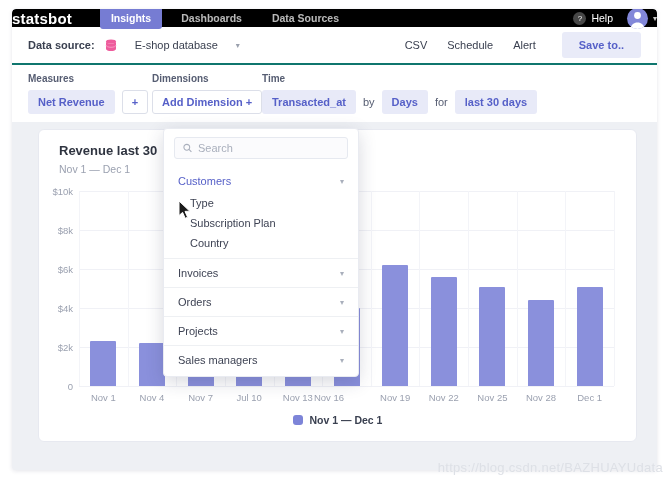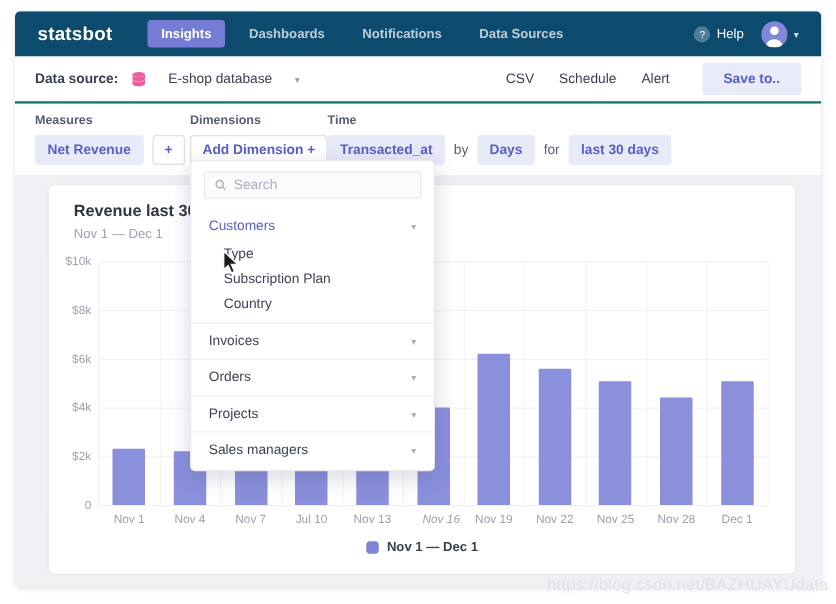--- a/index.html
+++ b/index.html
@@ -3,21 +3,21 @@
 <meta charset="utf-8">
 <style>
   * { margin:0; padding:0; box-sizing:border-box; }
   html,body { width:669px; height:483px; background:#ffffff; font-family:"Liberation Sans", sans-serif; overflow:hidden; }
   .stage { position:relative; width:669px; height:483px; background:#ffffff; }
 
   
   .frame { position:absolute; left:12px; top:9px; width:645px; height:461px; background:#eef0f4; border-radius:4px; box-shadow:0 1px 4px rgba(30,35,70,.12); overflow:hidden; }
 
   
-  .nav { position:relative; height:36px; background:#0c4a6e; display:flex; align-items:center; padding:0 18px; border-radius:4px 4px 0 0; }
+  .nav { position:relative; height:18px; background:#000000; display:flex; align-items:center; padding:0 0; border-radius:4px 4px 0 0; }
   .logo { color:#ffffff; font-weight:bold; font-size:15px; letter-spacing:.2px; margin-right:28px; }
   .nav-item { color:rgba(255,255,255,.72); font-size:10.5px; font-weight:bold; padding:5px 11px; margin-right:8px; border-radius:3px; cursor:pointer; }
   .nav-item.active { background:#767cd3; color:#ffffff; }
   .nav-right { margin-left:auto; display:flex; align-items:center; gap:14px; }
   .help { display:flex; align-items:center; gap:5px; color:#ffffff; font-size:10.5px; cursor:pointer; }
   .help-circle { width:13px; height:13px; border-radius:50%; background:rgba(255,255,255,.28); color:#fff; font-size:8px; display:flex; align-items:center; justify-content:center; }
   .avatar-wrap { display:flex; align-items:center; gap:5px; cursor:pointer; }
   .avatar { width:21px; height:21px; border-radius:50%; background:#8287d9; display:flex; align-items:flex-end; justify-content:center; overflow:hidden; }
   .nav-caret { color:rgba(255,255,255,.8); font-size:8px; }
 
@@ -54,21 +54,21 @@
   .gridline-h { position:absolute; left:0; width:100%; height:1px; background:#f0f1f6; }
   .gridline-v { position:absolute; top:0; width:1px; height:100%; background:#f3f4f8; }
   .bar { position:absolute; bottom:0; width:26px; border-radius:1px 1px 0 0; z-index:2; cursor:pointer; }
   .xlabels { position:absolute; left:40px; top:262px; width:535px; height:13px; }
   .xtick { position:absolute; width:60px; text-align:center; font-size:9.5px; color:#9ba1b0; white-space:nowrap; }
   .legend { position:absolute; left:0; top:284px; width:100%; display:flex; align-items:center; justify-content:center; gap:7px; }
   .legend-swatch { width:10px; height:10px; border-radius:3px; }
   .legend-label { font-size:10.5px; font-weight:bold; color:#3a4050; }
 
   
-  .dropdown { position:absolute; left:152px; top:128px; width:196px; background:#ffffff; border:1px solid #e9ebf1; border-radius:4px; box-shadow:0 5px 18px rgba(40,45,80,.18); z-index:10; padding-top:8px; }
+  .dropdown { position:absolute; left:163px; top:128px; width:196px; background:#ffffff; border:1px solid #e9ebf1; border-radius:4px; box-shadow:0 5px 18px rgba(40,45,80,.18); z-index:10; padding-top:8px; }
   .dd-search { margin:0 10px 10px 10px; height:22px; background:#fbfbfd; border:1px solid #e6e9f0; border-radius:3px; display:flex; align-items:center; padding:0 8px; gap:6px; }
   .dd-search input { border:none; outline:none; background:transparent; font-size:11px; color:#3e4354; width:100%; font-family:"Liberation Sans", sans-serif; }
   .dd-search input::placeholder { color:#a9afbc; }
   .dd-head { display:flex; align-items:center; justify-content:space-between; padding:0 14px; height:24px; cursor:pointer; }
   .dd-head .hd { font-size:11px; font-weight:normal; color:#3e4354; }
   .dd-head .hd.open { color:#5660c8; }
   .dd-caret { color:#a9afbc; font-size:8px; }
   .dd-sub { font-size:11px; color:#3e4354; padding:4px 14px 4px 26px; cursor:pointer; }
   .dd-div { height:1px; background:#eef0f3; margin-top:5px; }
   .dd-section { padding:0; }
@@ -81,21 +81,20 @@
 </head>
 <body>
 
 <div class="stage">
   <div class="frame">
 
     <div class="nav">
       <div class="logo">statsbot</div>
       <div class="nav-item active">Insights</div>
       <div class="nav-item">Dashboards</div>
-      <div class="nav-item">Notifications</div>
       <div class="nav-item">Data Sources</div>
       <div class="nav-right">
         <div class="help">
           <span class="help-circle">?</span>
           <span>Help</span>
         </div>
         <div class="avatar-wrap">
           <span class="avatar">
             <svg width="21" height="21" viewBox="0 0 21 21">
                 <circle cx="10.5" cy="7.5" r="3.4" fill="#ffffff"></circle>
@@ -194,21 +193,21 @@
             <div class="bar" style="left: 400.409px; height: 99.45px; background: rgb(138, 144, 220);"></div>
             <div class="bar" style="left: 449.045px; height: 85.8px; background: rgb(138, 144, 220);"></div>
             <div class="bar" style="left: 497.682px; height: 99.45px; background: rgb(138, 144, 220);"></div>
           </div>
         <div class="xlabels" id="xlabels">
             <div class="xtick" style="left: -5.68182px;">Nov 1</div>
             <div class="xtick" style="left: 42.9545px;">Nov 4</div>
             <div class="xtick" style="left: 91.5909px;">Nov 7</div>
             <div class="xtick" style="left: 140.227px;">Jul 10</div>
             <div class="xtick" style="left: 188.864px;">Nov 13</div>
-            <div class="xtick" style="left: 244px; font-style: italic;">Nov 16</div>
+            <div class="xtick" style="left: 220px;">Nov 16</div>
             <div class="xtick" style="left: 286.136px;">Nov 19</div>
             <div class="xtick" style="left: 334.773px;">Nov 22</div>
             <div class="xtick" style="left: 383.409px;">Nov 25</div>
             <div class="xtick" style="left: 432.045px;">Nov 28</div>
             <div class="xtick" style="left: 480.682px;">Dec 1</div>
           </div>
         <div class="legend">
           <span class="legend-swatch" id="legend-swatch" style="background: rgb(125, 132, 216);"></span>
           <span class="legend-label">Nov 1 — Dec 1</span>
         </div>

